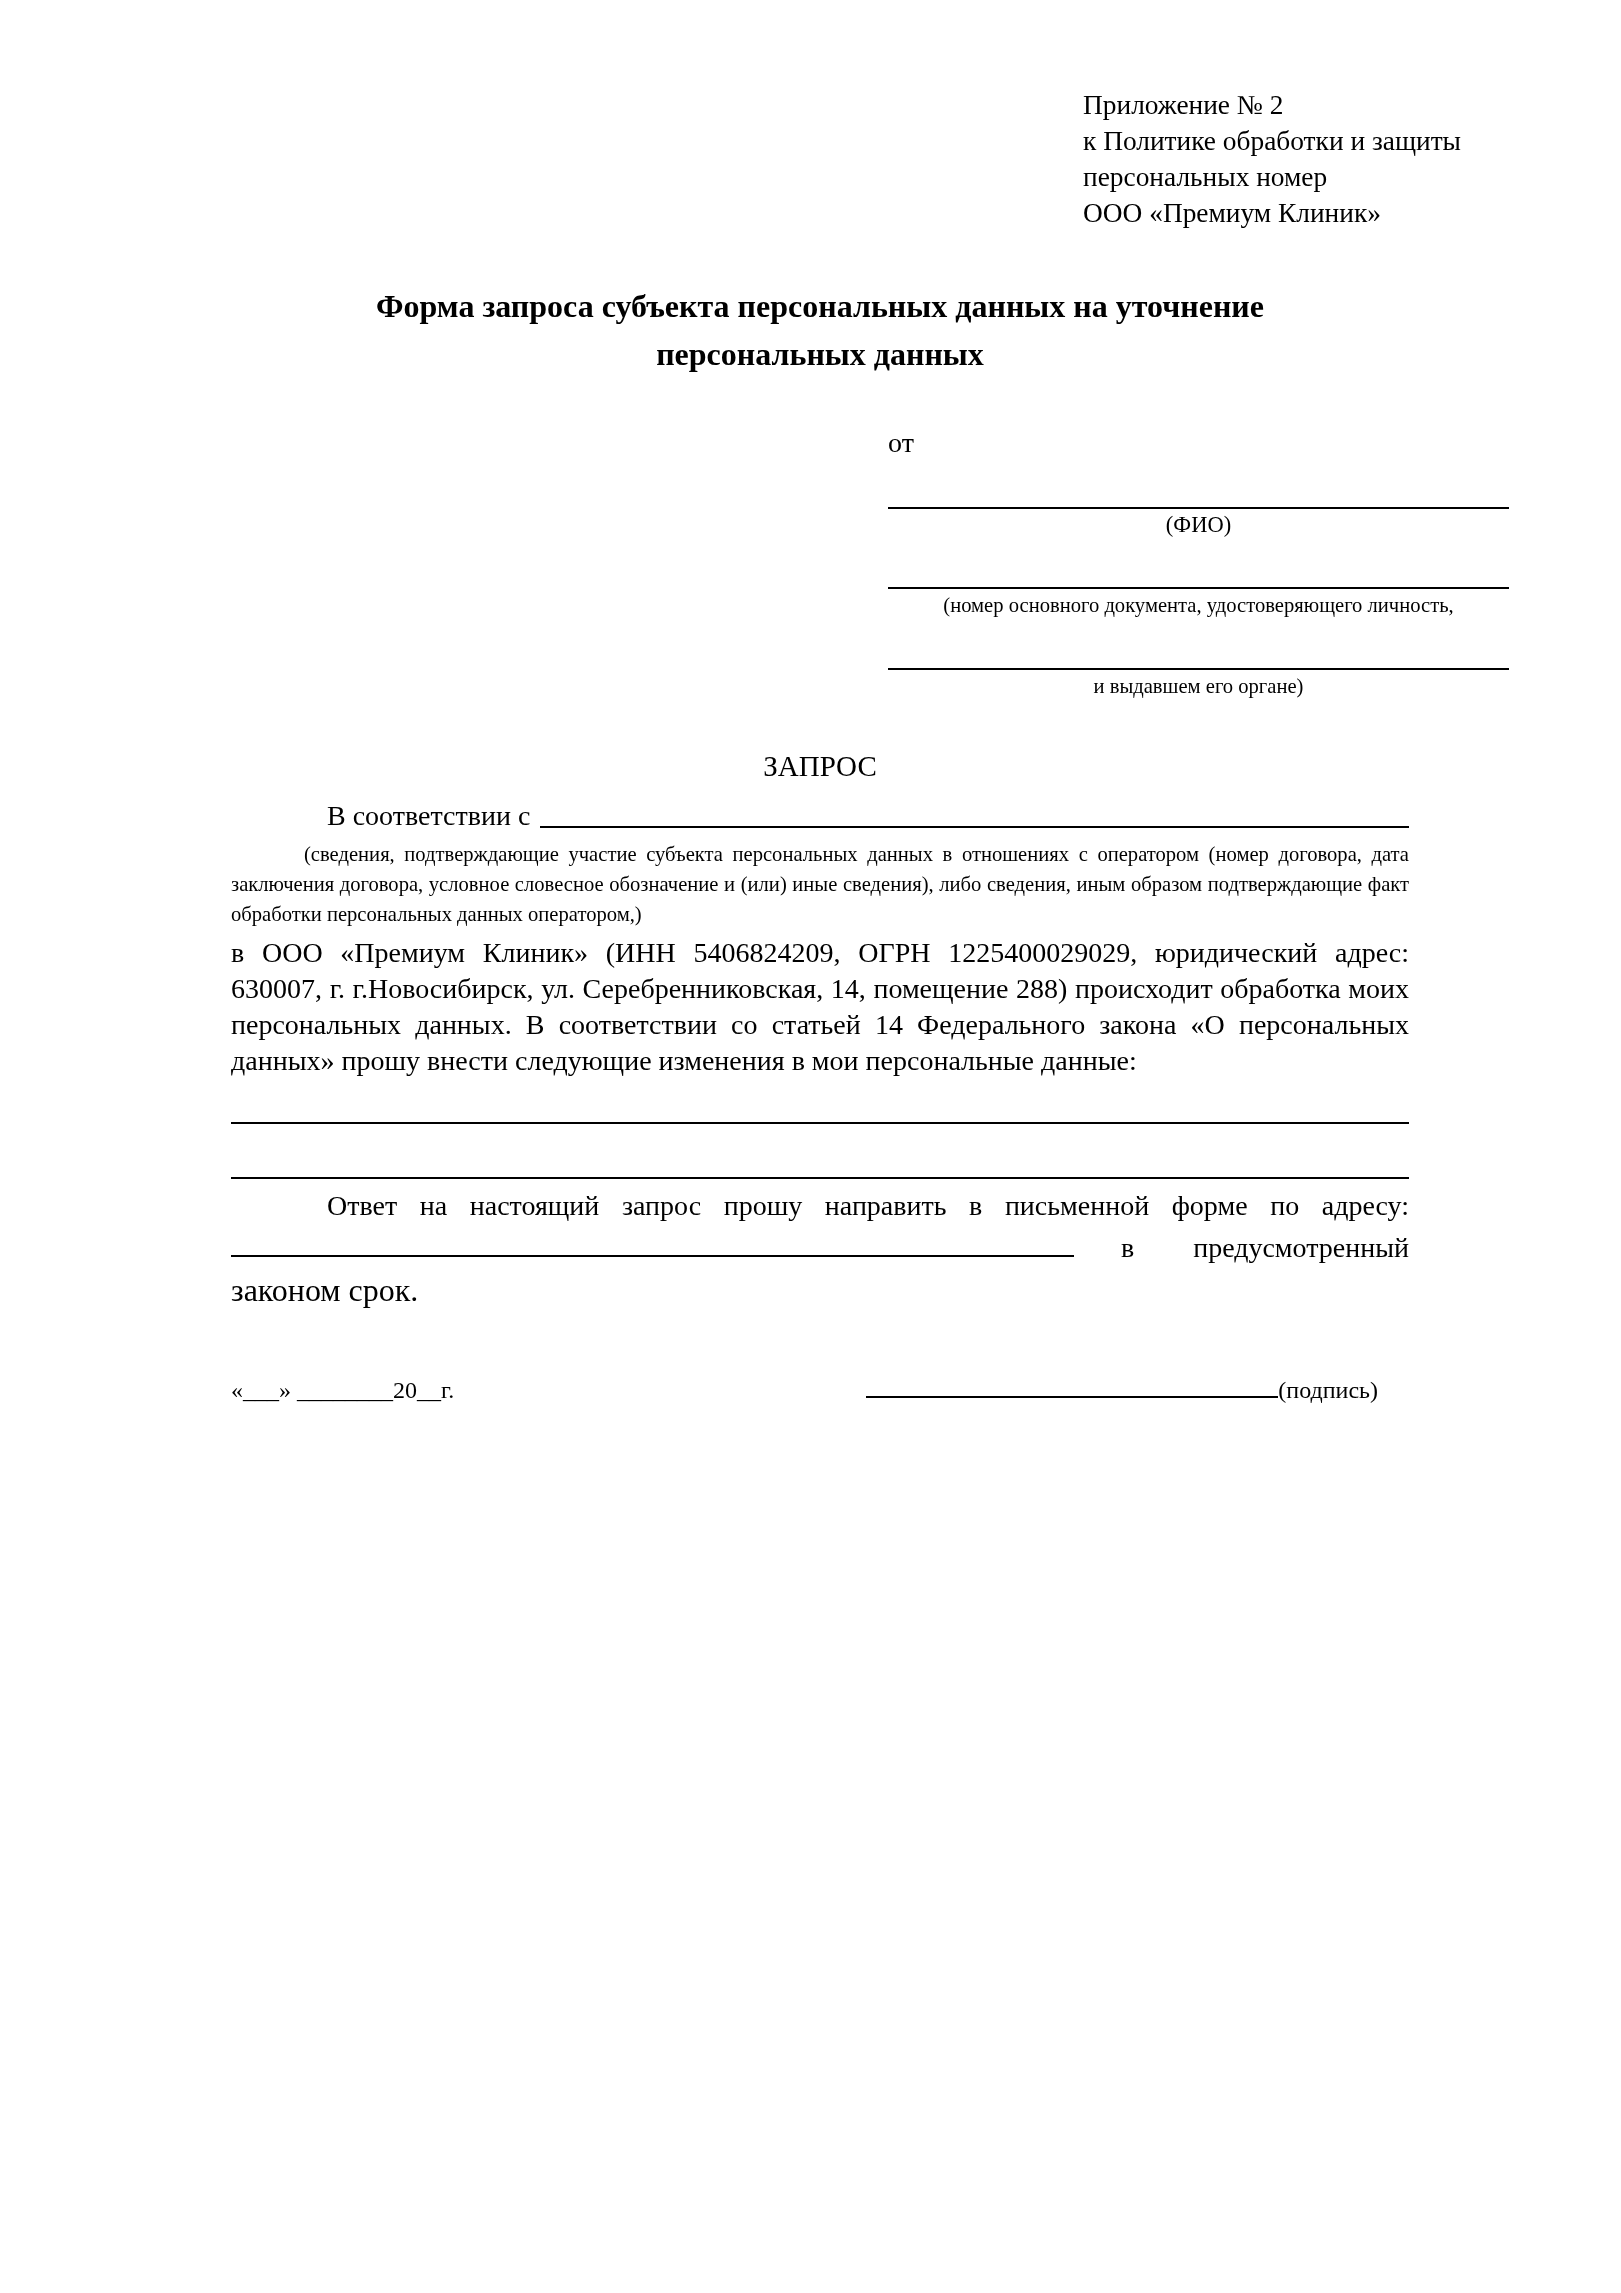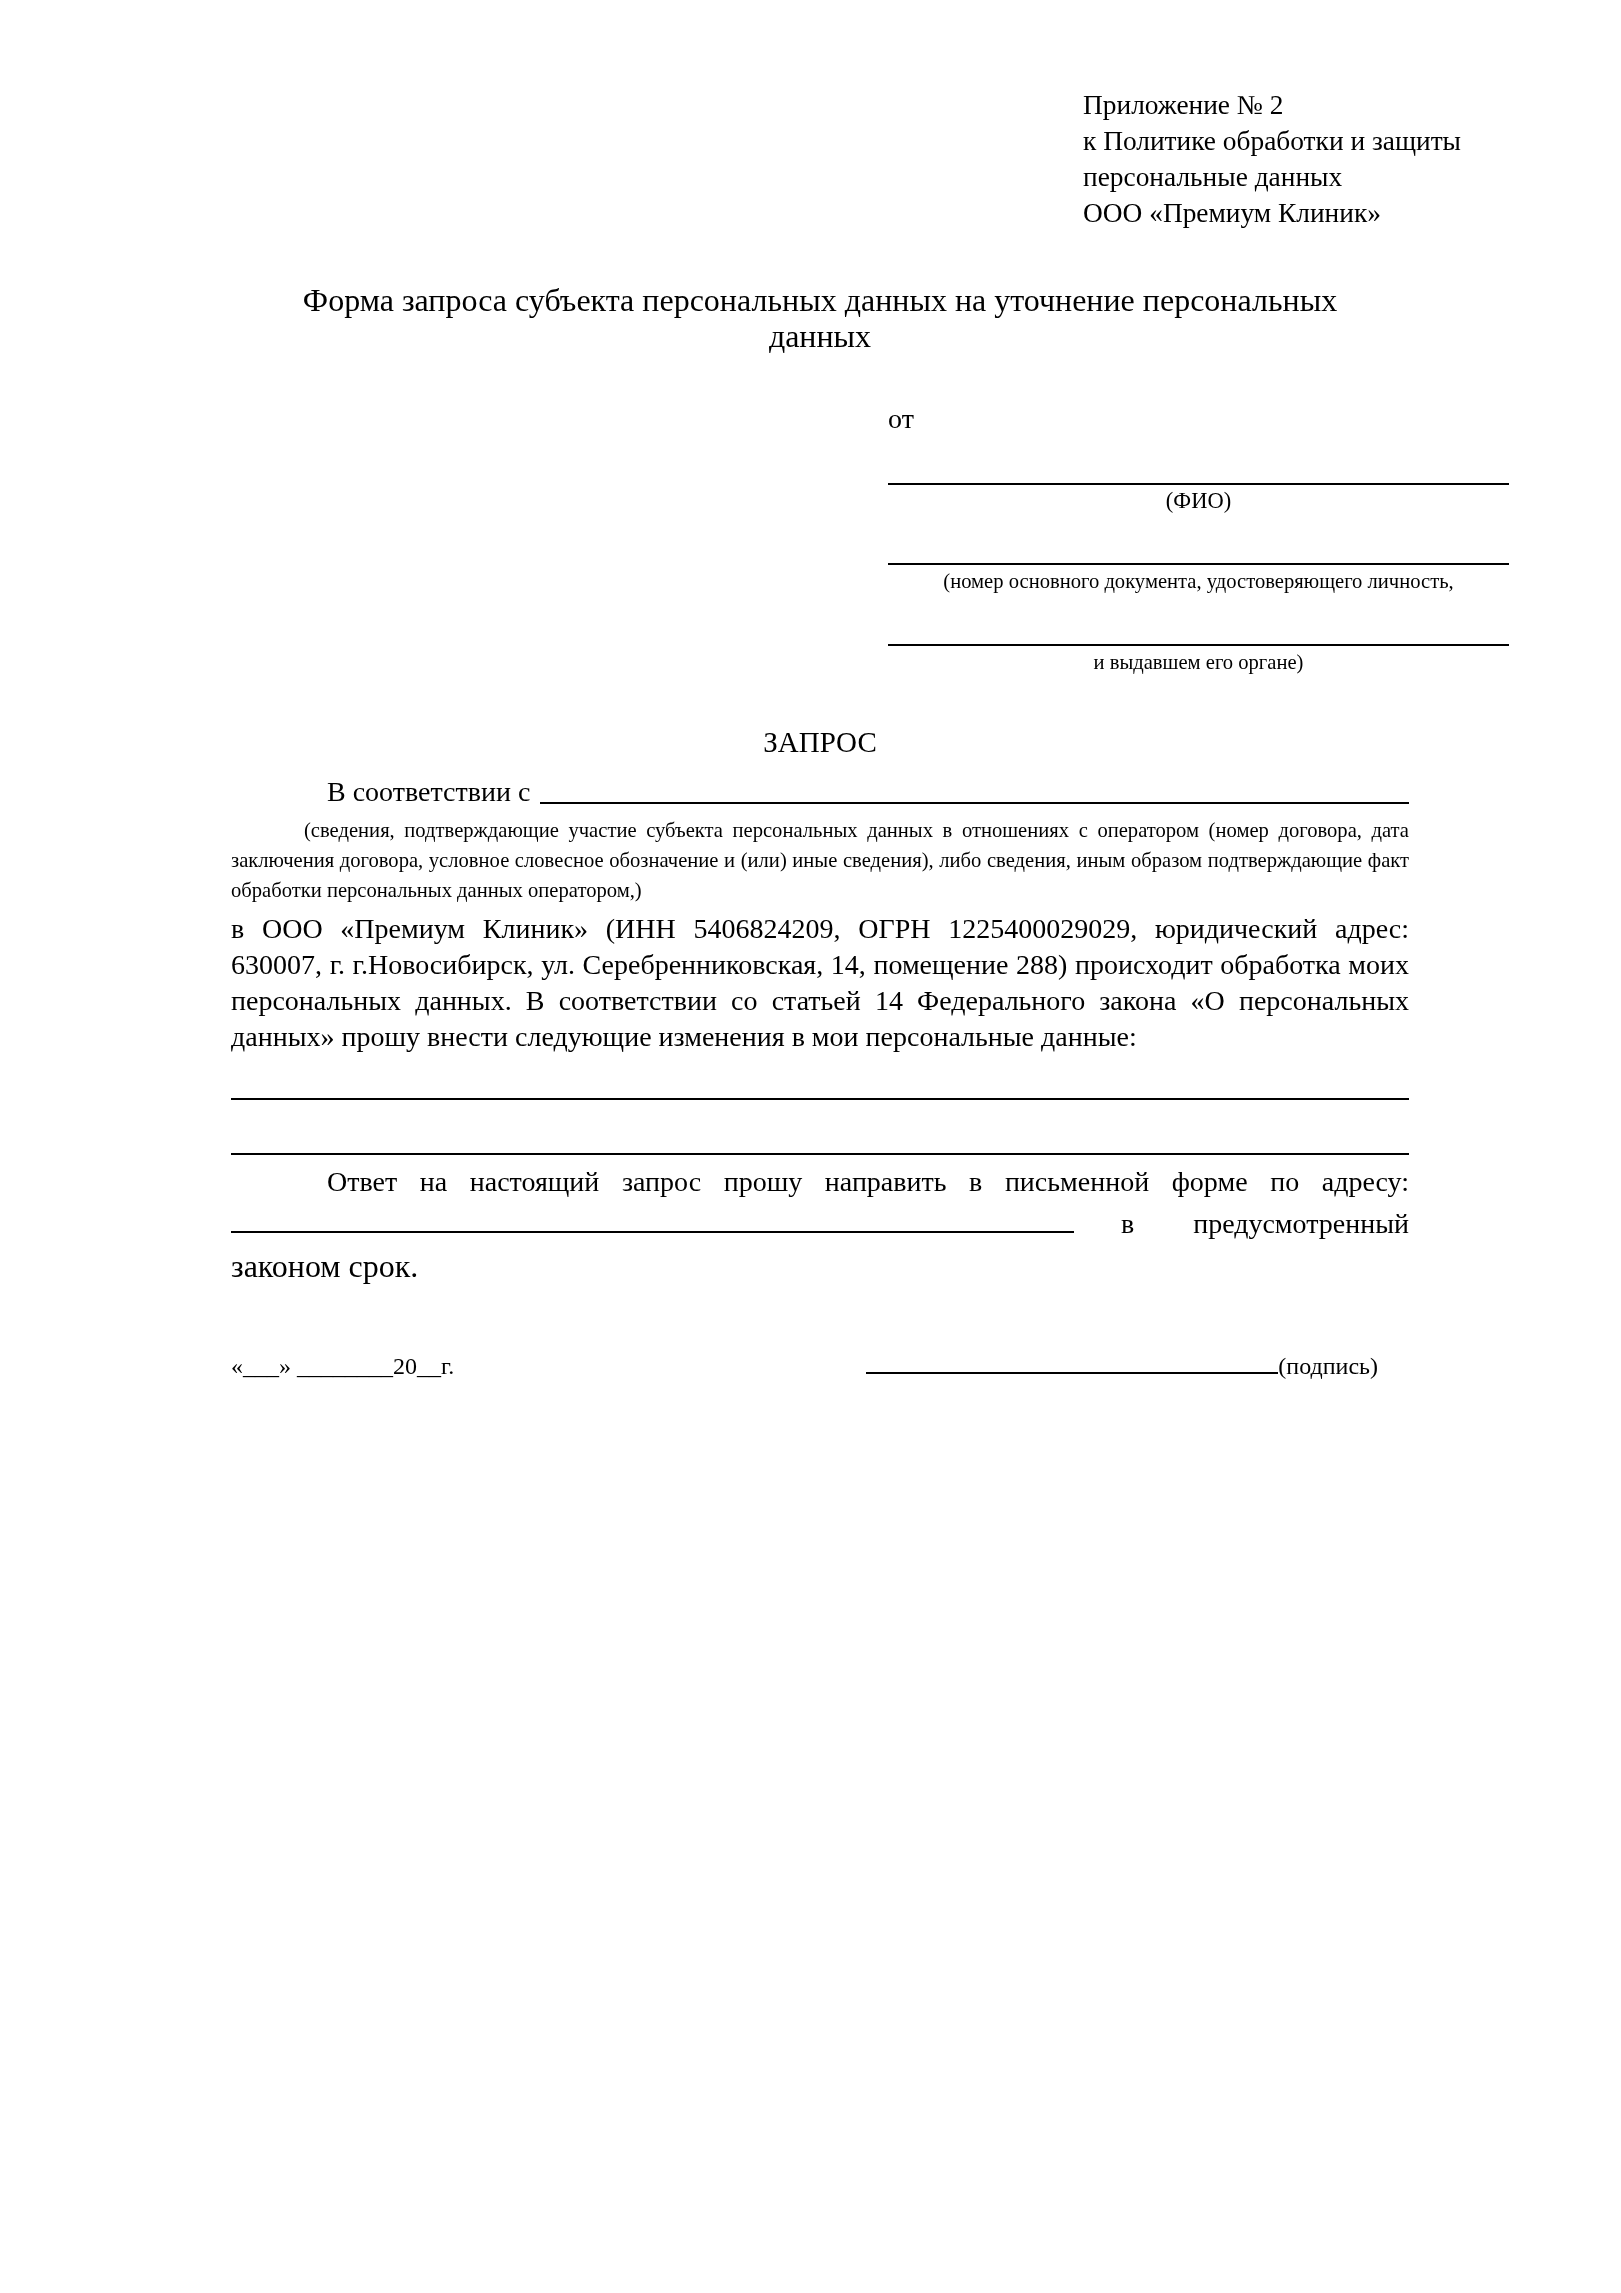--- a/index.html
+++ b/index.html
@@ -24,22 +24,22 @@
     margin-left: 852px;
     font-size: 27.4px;
     line-height: 36px;
     white-space: nowrap;
   }
   
   .doc-title {
     margin: 51px auto 0 auto;
     max-width: 1059px;
     font-size: 32px;
-    line-height: 36px;
-    font-weight: normal;
+    line-height: 48px;
+    font-weight: bold;
     text-align: center;
   }
   
   .addressee {
     margin-top: 45px;
     margin-left: 657px;
     width: 621px;
     font-size: 28px;
     line-height: 39px;
   }
@@ -149,21 +149,21 @@
   }
 </style>
 </head>
 <body>
 
 <div class="page">
 
   <div class="annex">
     <div>Приложение № 2</div>
     <div>к Политике обработки и защиты</div>
-    <div>персональные данных</div>
+    <div>персональных номер</div>
     <div>ООО «Премиум Клиник»</div>
   </div>
 
   <div class="doc-title">Форма запроса субъекта персональных данных на уточнение персональных данных</div>
 
   <div class="addressee">
     <div>от</div>
 
     <div>
       <div class="field-line first"></div>

